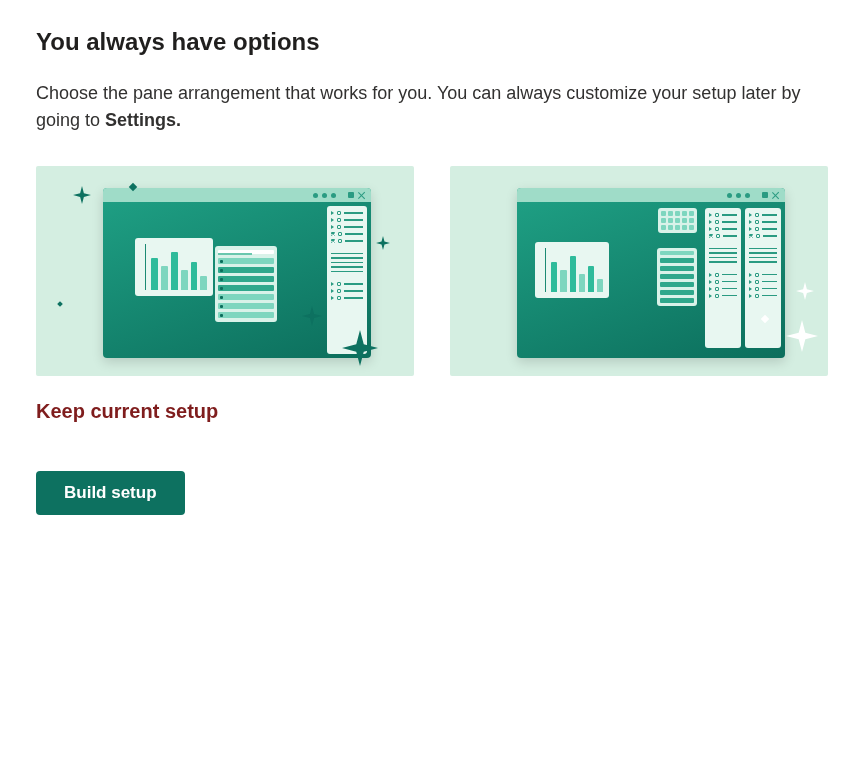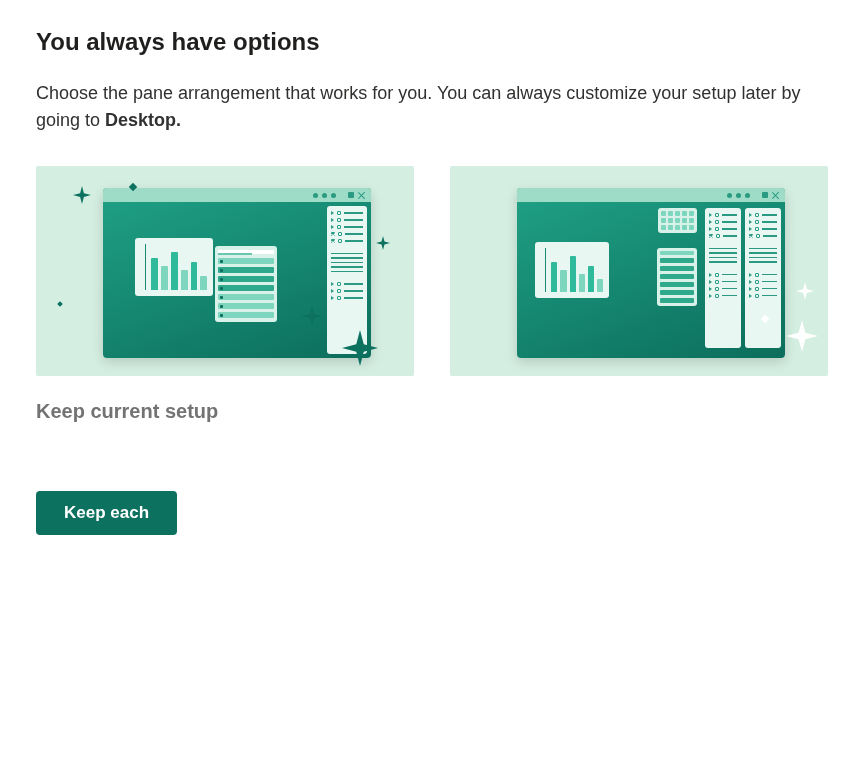--- a/index.html
+++ b/index.html
@@ -43,22 +43,21 @@
       background: #d4eee1;
       height: 210px;
       border-radius: 2px;
       position: relative;
       overflow: hidden;
       margin-bottom: 24px;
     }
     .option-title {
       font-size: 20px;
       font-weight: 700;
-      color: #737373;
-      margin-bottom: 20px;
+      color: #7f1d1d;
     }
     .option-desc {
       font-size: 18px;
       color: #323130;
       line-height: 1.55;
       flex: 1;
     }
     .option-desc .bold {
       font-weight: 700;
     }
@@ -240,21 +239,21 @@
       border-radius: 1px;
     }
     .list-panel2 div:first-child { background:#7ed6bf; height:4px;}
   </style>
 </head>
 <body>
 
 <h1 class="page-title">You always have options</h1>
 
 <p class="page-desc">
-  <span>Choose the pane arrangement that works for you. You can always customize your setup later by going to </span><span class="bold">Desktop.</span>
+  <span>Choose the pane arrangement that works for you. You can always customize your setup later by going to </span><span class="bold">Settings.</span>
 </p>
 
 <div class="options">
 
   <div class="option-card">
     <div class="illustration">
 
       <div class="ill-window" style="left:67px; top:22px; width:268px; height:170px;">
         <div class="ill-titlebar">
           <span class="tb-dot"></span>
@@ -552,15 +551,15 @@
           </svg>
       </span>
       <span class="dot white" style="left:312px; top:150px;"></span>
     </div>
   </div>
 
 </div>
 
 <div class="btn-row">
   <div class="btn-col">
-    <button class="btn">Keep each</button>
+    <button class="btn">Build setup</button>
   </div>
 </div>
 
 </body></html>

